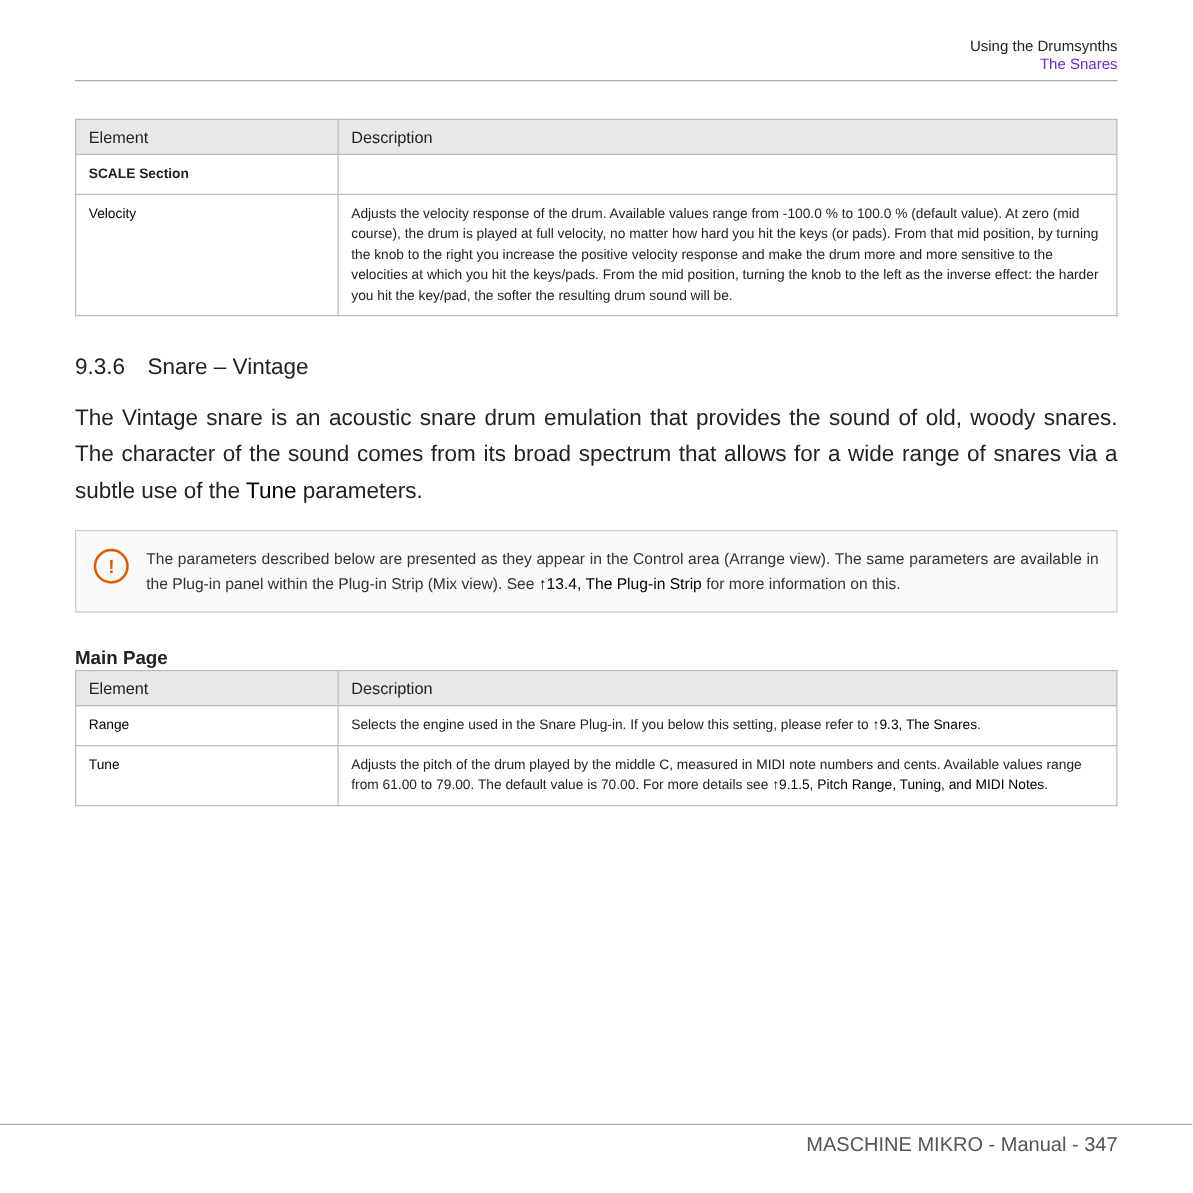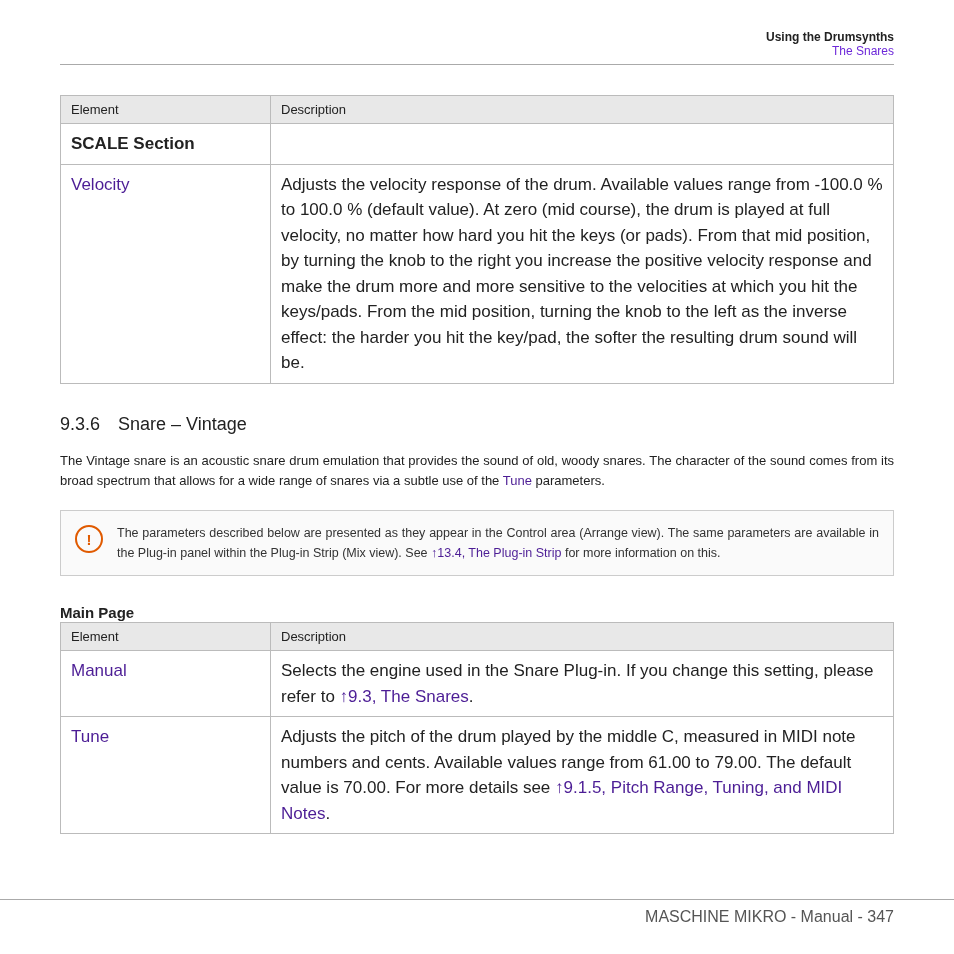--- a/index.html
+++ b/index.html
@@ -18,21 +18,21 @@
     }
 
     
     .page-header {
       text-align: right;
       padding-bottom: 6px;
       border-bottom: 1px solid #aaa;
       margin-bottom: 30px;
     }
     .page-header .title-bold {
-      font-weight: bold;
+      font-weight: normal;
       font-size: 12px;
     }
     .page-header .subtitle {
       font-size: 12px;
       color: #6d28d9;
     }
 
     
     .doc-table {
       width: 100%;
@@ -45,49 +45,49 @@
       text-align: left;
       padding: 6px 10px;
       font-weight: normal;
       font-size: 13px;
       border: 1px solid #bbb;
     }
     .doc-table td {
       border: 1px solid #bbb;
       padding: 7px 10px;
       vertical-align: top;
-      font-size: 17px;
+      font-size: 11px;
       line-height: 1.5;
     }
     .doc-table tr.section-row td {
       font-weight: bold;
       background: #fff;
     }
     .doc-table .element-col {
       width: 210px;
     }
     .link-text {
-      color: #4c1d95;
+      color: #000000;
       text-decoration: none;
     }
 
     
     .section-heading {
       font-size: 18px;
       font-weight: normal;
       margin-bottom: 16px;
       margin-top: 10px;
     }
     .section-heading .section-num {
       margin-right: 18px;
     }
 
     
     .body-para {
-      font-size: 13px;
+      font-size: 18px;
       line-height: 1.6;
       margin-bottom: 18px;
       text-align: justify;
       margin-top: 15px;
     }
 
     
     .note-box {
       display: flex;
       align-items: flex-start;
@@ -191,24 +191,24 @@
   <table class="doc-table">
     <thead>
       <tr>
         <th class="element-col">Element</th>
         <th>Description</th>
       </tr>
     </thead>
     <tbody>
       <tr>
         <td class="element-col">
-          <a class="link-text">Manual</a>
+          <a class="link-text">Range</a>
         </td>
         <td>
-          <span>Selects the engine used in the Snare Plug-in. If you change this setting, please refer to </span><a class="link-text">↑9.3, The Snares</a><span>.</span>
+          <span>Selects the engine used in the Snare Plug-in. If you below this setting, please refer to </span><a class="link-text">↑9.3, The Snares</a><span>.</span>
         </td>
       </tr>
       <tr>
         <td class="element-col">
           <a class="link-text">Tune</a>
         </td>
         <td>
           <span>Adjusts the pitch of the drum played by the middle C, measured in MIDI note numbers and cents. Available values range from 61.00 to 79.00. The default value is 70.00. For more details see </span><a class="link-text">↑9.1.5, Pitch Range, Tuning, and MIDI Notes</a><span>.</span>
         </td>
       </tr>

